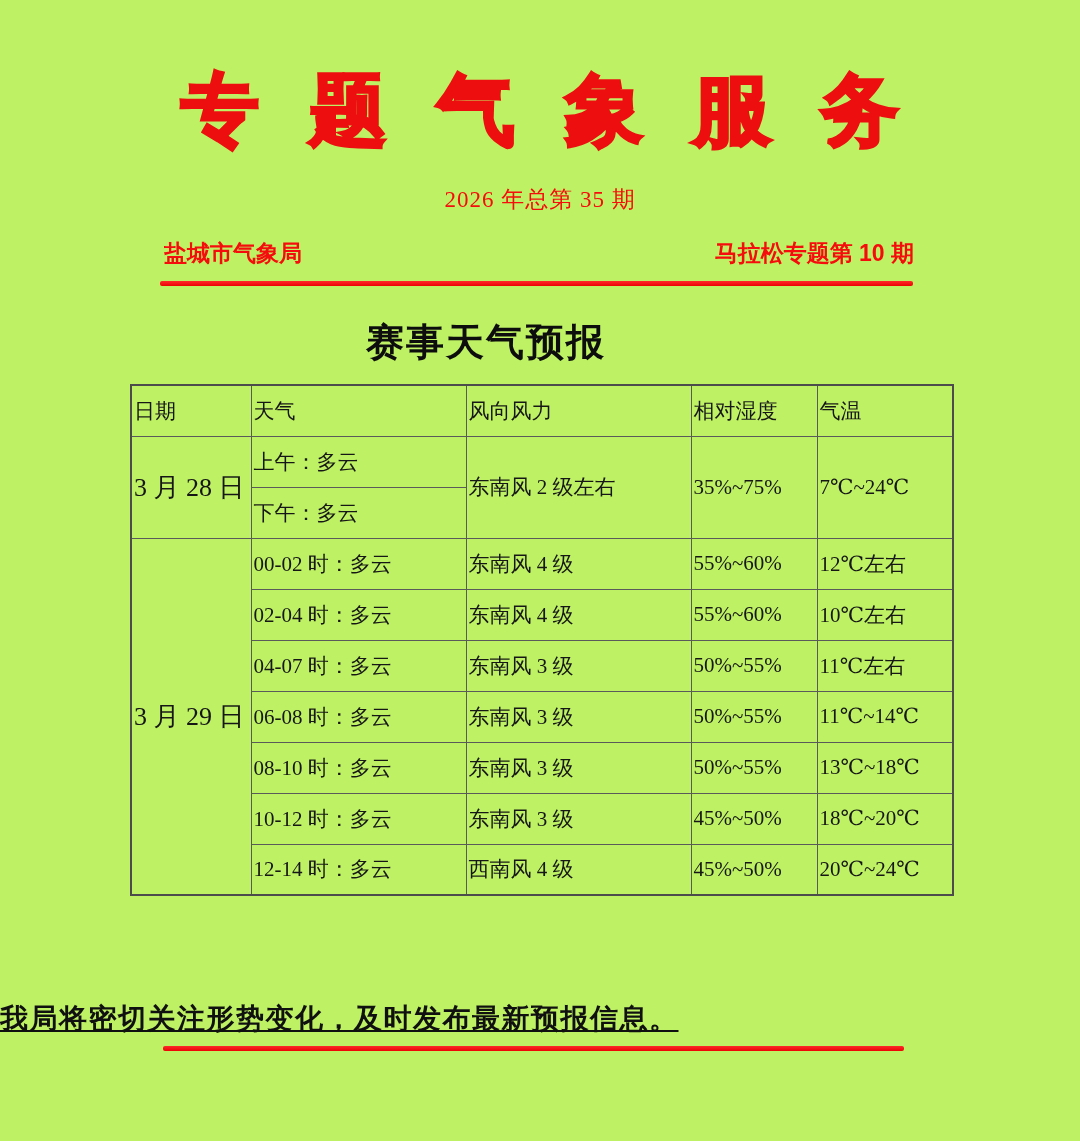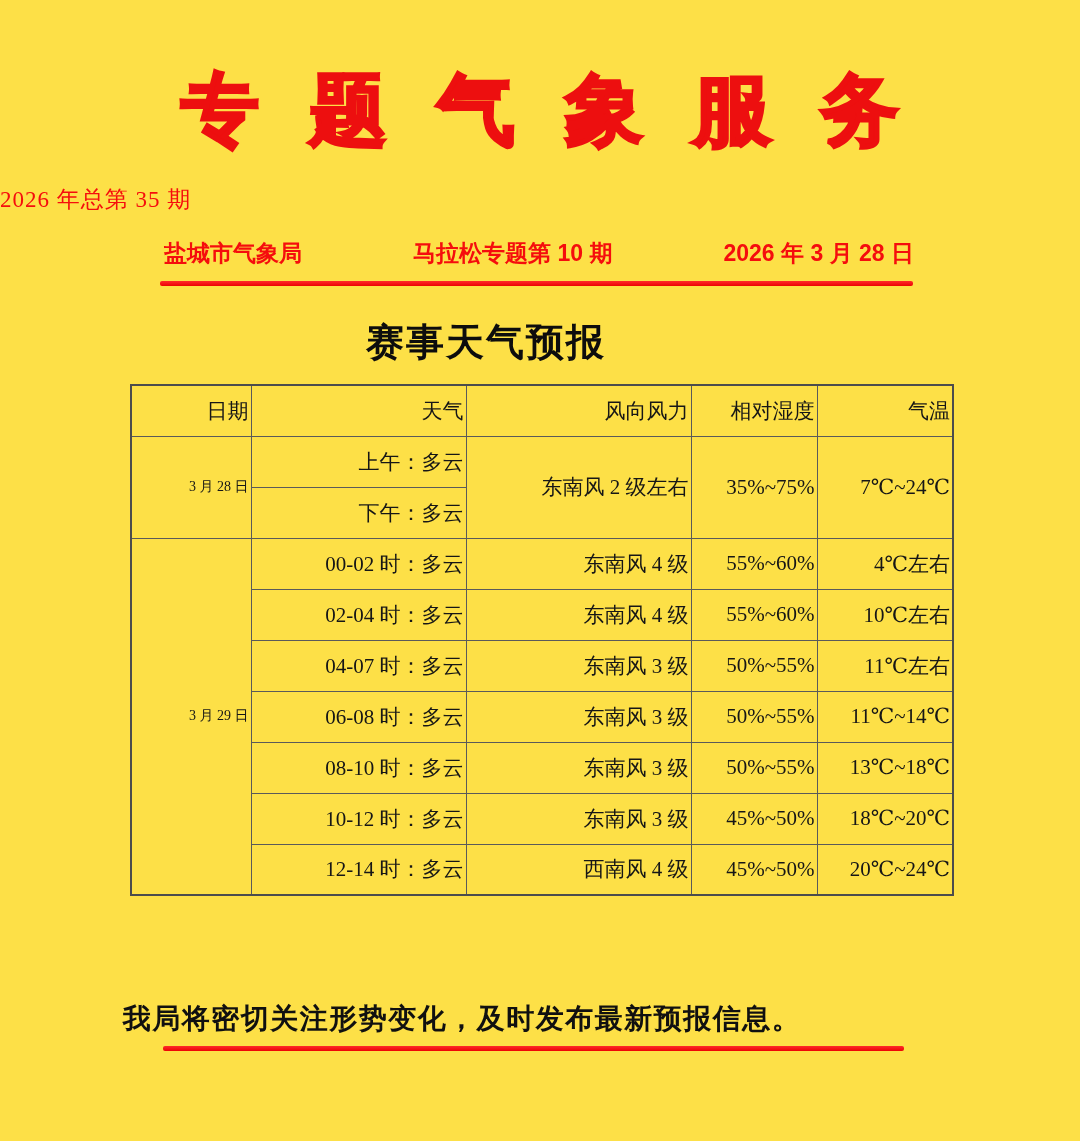--- a/index.html
+++ b/index.html
@@ -1,40 +1,40 @@
 <!DOCTYPE html>
 <html lang="zh"><head>
 <meta charset="utf-8">
 <style>
   html,body{margin:0;padding:0;background:#ffffff;}
   .page{
     position:relative;
     width:1080px;height:1141px;
-    background:#fde047;
+    background:#bef264;
     overflow:hidden;
     font-family:"Liberation Serif","DejaVu Serif",serif;
     color:#141414;
   }
   
   .masthead-title{
     position:absolute;top:68px;left:0;width:1080px;
     text-align:center;
     font-family:"DejaVu Sans","Liberation Sans",sans-serif;
     font-size:78px;line-height:1.1;
     font-weight:900;
     color:#ed0f0f;
     -webkit-text-stroke:3px #ed0f0f;
     letter-spacing:50px;
     padding-left:50px;
     box-sizing:border-box;
     white-space:nowrap;
   }
   .issue-line{
     position:absolute;top:184px;left:0;width:1080px;
-    text-align:left;
+    text-align:center;
     font-family:"Liberation Serif","DejaVu Serif",serif;
     font-size:23px;font-weight:400;
     color:#f50d0d;
     letter-spacing:1px;
   }
   .masthead-row{
     position:absolute;top:238px;left:164px;width:750px;
     display:flex;justify-content:space-between;align-items:baseline;
     font-family:"Liberation Sans","DejaVu Sans",sans-serif;
     font-size:23px;font-weight:700;
@@ -62,52 +62,52 @@
     position:absolute;top:384px;left:130px;
     width:822px;height:510px;
     border-collapse:collapse;
     table-layout:fixed;
     font-family:"Liberation Serif","DejaVu Serif",serif;
     font-size:21px;
     color:#161616;
   }
   .forecast-table td,.forecast-table th{
     border:1.5px solid #5a5a5a;
-    text-align:right;vertical-align:middle;
+    text-align:left;vertical-align:middle;
     font-weight:400;
     padding:0 2px;
     white-space:nowrap;
     overflow:hidden;
   }
   .forecast-table{border:2px solid #4c4c4c;}
   .forecast-table tr{height:51px;}
-  .forecast-table .date-cell{font-size:14px;margin-top:20px;}
+  .forecast-table .date-cell{font-size:26px;margin-top:20px;}
   
   .closing-note{
     position:absolute;top:1000px;left:0;width:924px;
-    text-align:center;
+    text-align:left;
     font-family:"Liberation Serif","DejaVu Serif",serif;
     font-size:28px;font-weight:600;
     color:#101010;
     letter-spacing:1.5px;
+    text-decoration:underline;
   }
 </style>
 </head>
 <body>
 
 <div class="page">
 
   <div class="masthead-title">专题气象服务</div>
 
   <div class="issue-line">2026 年总第 35 期</div>
 
   <div class="masthead-row">
     <span>盐城市气象局</span>
     <span>马拉松专题第 10 期</span>
-    <span>2026 年 3 月 28 日</span>
   </div>
 
   <div class="red-rule rule-top"></div>
 
   <div class="section-title">赛事天气预报</div>
 
   <table class="forecast-table">
     <colgroup>
       <col style="width:120px">
       <col style="width:215px">
@@ -133,21 +133,21 @@
       </tr>
       <tr>
         <td>下午：多云</td>
       </tr>
 
       <tr>
         <td class="date-cell" rowspan="7">3 月 29 日</td>
         <td>00-02 时：多云</td>
         <td>东南风 4 级</td>
         <td>55%~60%</td>
-        <td>4℃左右</td>
+        <td>12℃左右</td>
       </tr>
       <tr>
         <td>02-04 时：多云</td>
         <td>东南风 4 级</td>
         <td>55%~60%</td>
         <td>10℃左右</td>
       </tr>
       <tr>
         <td>04-07 时：多云</td>
         <td>东南风 3 级</td>

